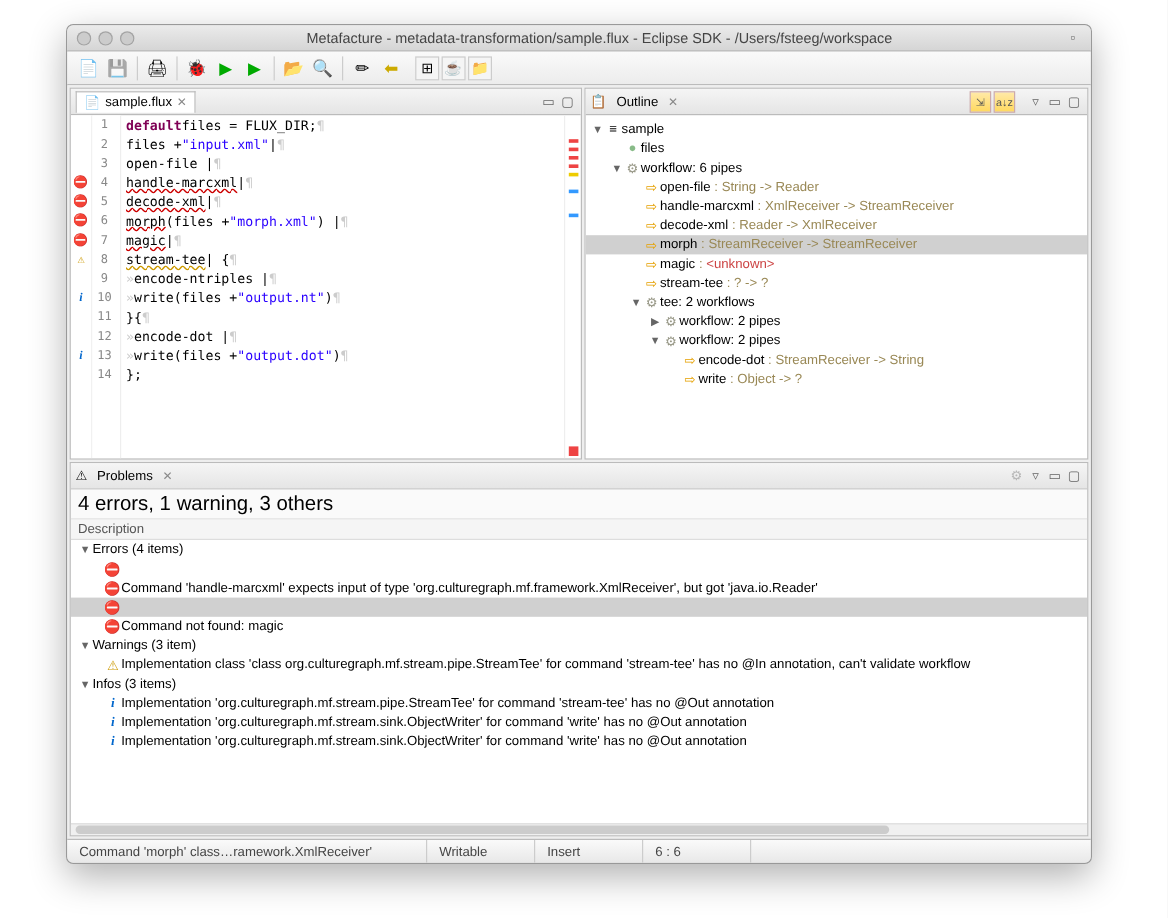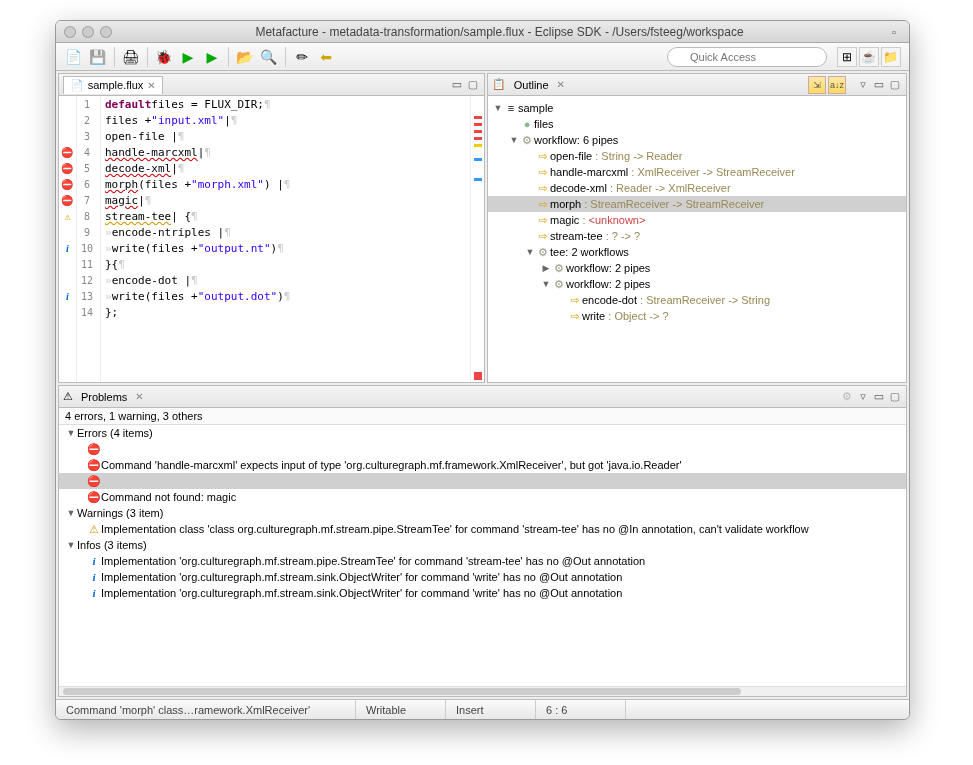--- a/index.html
+++ b/index.html
@@ -55,21 +55,21 @@
 .tree-icon { width: 14px; text-align: center; font-size: 11px; }
 .ic-arrow { color: #e5a000; }
 .ic-gear { color: #998; }
 .ic-circle { color: #8b8; }
 .tree-label .cmd { color: #000; }
 .tree-label .type { color: #998855; }
 .tree-label .unk { color: #c44; }
 .outline-toolbar { display: flex; gap: 2px; margin-left: auto; }
 .ot-btn { width: 18px; height: 18px; background: linear-gradient(#ffe9a8, #ffd960); border: 1px solid #caa; font-size: 9px; display: flex; align-items: center; justify-content: center; color: #555; }
 .bottom-pane { flex: 1; }
-.problems-hdr { padding: 2px 6px; border-bottom: 1px solid #ddd; font-size: 11px; background: #fafafa; }
+.problems-hdr { padding: 2px 6px; border-bottom: 1px solid #ddd; font-size: 17px; background: #fafafa; }
 .prob-label { padding: 2px 6px; border-bottom: 1px solid #ddd; font-size: 11px; color: #555; background: #f5f5f5; }
 .prob-tree { font-size: 11px; overflow: auto; flex: 1; }
 .prob-row { display: flex; align-items: center; height: 16px; padding-left: 6px; }
 .prob-row.sel { background: #d0d0d0; }
 .statusbar { height: 20px; background: linear-gradient(#fafafa, #e8e8e8); border-top: 1px solid #bbb; display: flex; align-items: center; font-size: 11px; }
 .status-cell { padding: 0 10px; border-right: 1px solid #ccc; height: 100%; display: flex; align-items: center; color: #444; }
 .scrollbar { height: 10px; background: #f0f0f0; border-top: 1px solid #ddd; position: relative; }
 .scrollbar-thumb { position: absolute; left: 4px; top: 1px; height: 7px; width: 80%; background: #ccc; border-radius: 4px; }
 </style>
 </head>
@@ -95,24 +95,20 @@
     <div class="tb-sep"></div>
     <div class="tb-icon">🐞</div>
     <div class="tb-icon" style="color:#0a0">▶</div>
     <div class="tb-icon" style="color:#0a0">▶</div>
     <div class="tb-sep"></div>
     <div class="tb-icon">📂</div>
     <div class="tb-icon">🔍</div>
     <div class="tb-sep"></div>
     <div class="tb-icon">✏</div>
     <div class="tb-icon" style="color:#ca0">⬅</div>
-    <div class="search-wrap">
-      <span class="mag">🔍</span>
-      <input class="search" placeholder="Quick Access" style="">
-    </div>
     <div class="persp-icons">
       <div class="pi">⊞</div>
       <div class="pi">☕</div>
       <div class="pi">📁</div>
     </div>
   </div>
 
   <div class="body">
     <div class="top-row">
 
@@ -361,20 +357,21 @@
         <span style="padding:0 4px">Problems</span>
         <span class="tab-close">✕</span>
         <div class="sp">
           <div class="mini-icon" style="opacity:.4">⚙</div>
           <div class="mini-icon">▿</div>
           <div class="mini-icon">▭</div>
           <div class="mini-icon">▢</div>
         </div>
       </div>
       <div class="problems-hdr">4 errors, 1 warning, 3 others</div>
+      <div class="prob-label">Description</div>
       <div class="prob-tree" id="prob-tree">
           <div class="prob-row">
             <span class="twisty">▼</span> 
             <span>Errors (4 items)</span>
           </div>
           <div class="prob-row" style="padding-left: 28px;">
             <span class="err" style="width:14px;display:inline-block;text-align:center">⛔</span> 
           </div>
           <div class="prob-row" style="padding-left: 28px;">
             <span class="err" style="width:14px;display:inline-block;text-align:center">⛔</span> 

